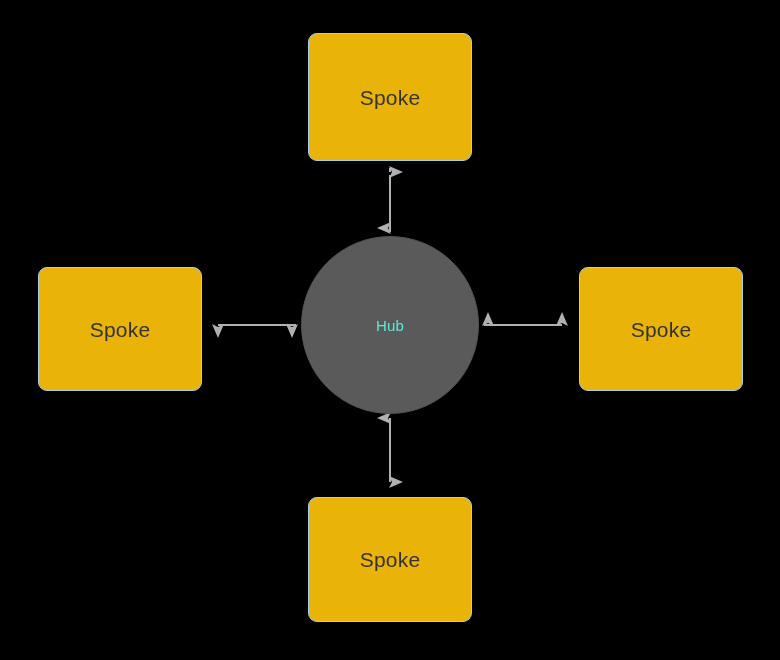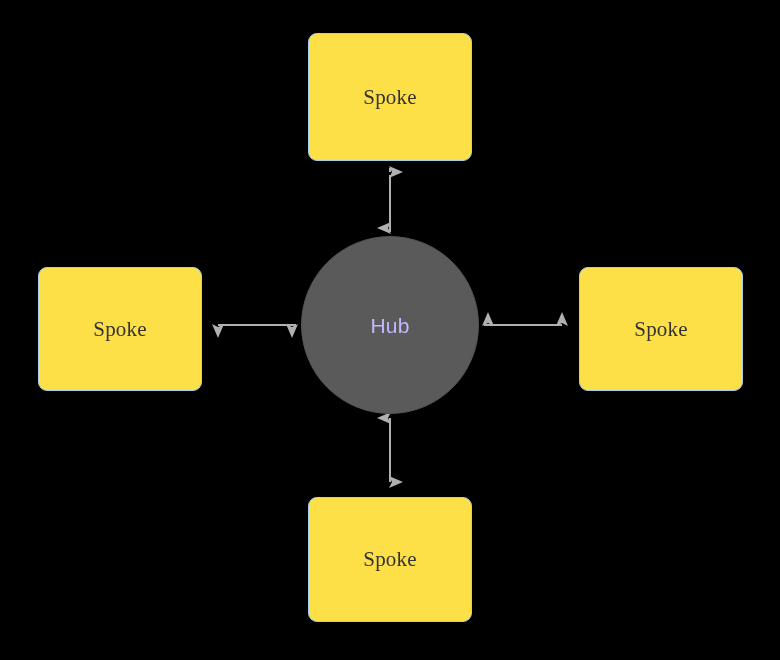--- a/index.html
+++ b/index.html
@@ -11,47 +11,46 @@
     position: relative;
     width: 780px;
     height: 660px;
     background: #000000;
     overflow: hidden;
     font-family: "Liberation Sans", sans-serif;
   }
   .node-box {
     position: absolute;
     box-sizing: border-box;
-    background: #fde047;
+    background: #eab308;
     border: 1px solid #a6cfe8;
     border-radius: 9px;
     display: flex;
     align-items: center;
     justify-content: center;
-    font-family: Liberation Serif, serif;
   }
   .node-box .node-label {
     font-size: 21px;
     color: #333333;
     letter-spacing: 0.2px;
     line-height: 1;
   }
   .node-circle {
     position: absolute;
     box-sizing: border-box;
     background: #5a5a5a;
     border: 1px solid #545454;
     border-radius: 50%;
     display: flex;
     align-items: center;
     justify-content: center;
   }
   .node-circle .node-label {
-    font-size: 21px;
-    color: #c4b5fd;
+    font-size: 15px;
+    color: #5eead4;
     letter-spacing: 0.2px;
     line-height: 1;
   }
   .connector {
     position: absolute;
     left: 0;
     top: 0;
     width: 780px;
     height: 660px;
     pointer-events: none;

